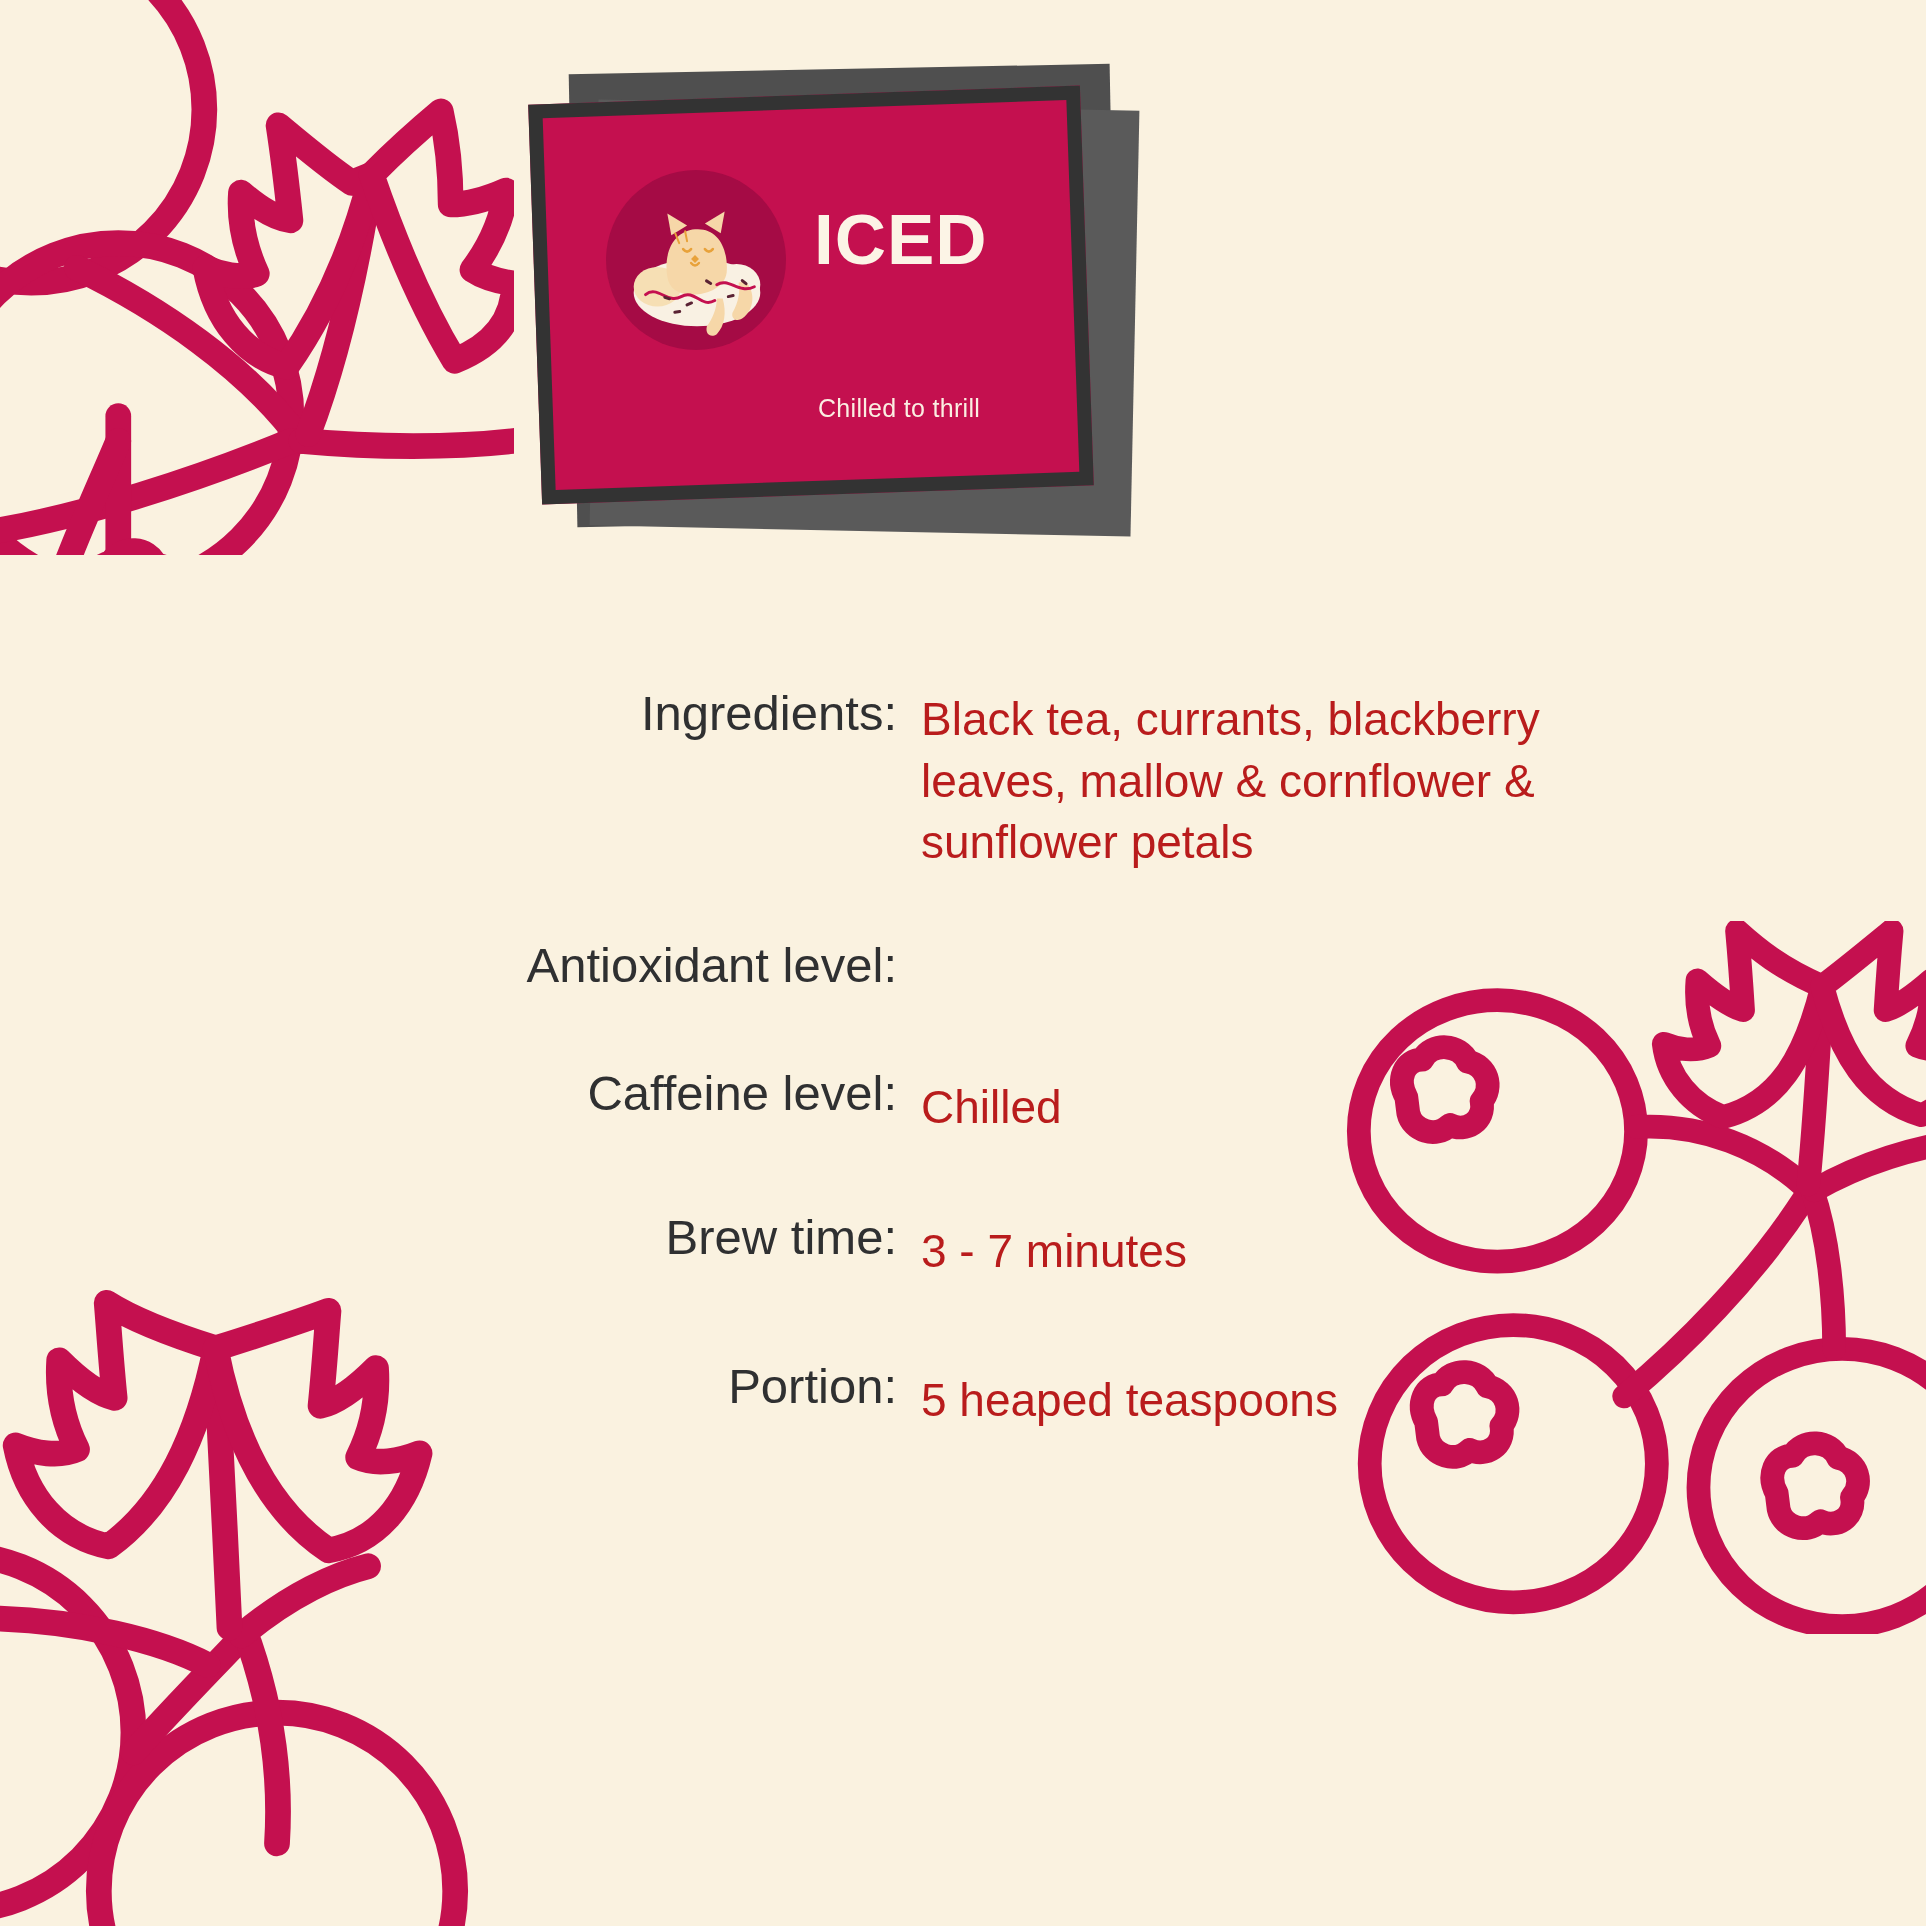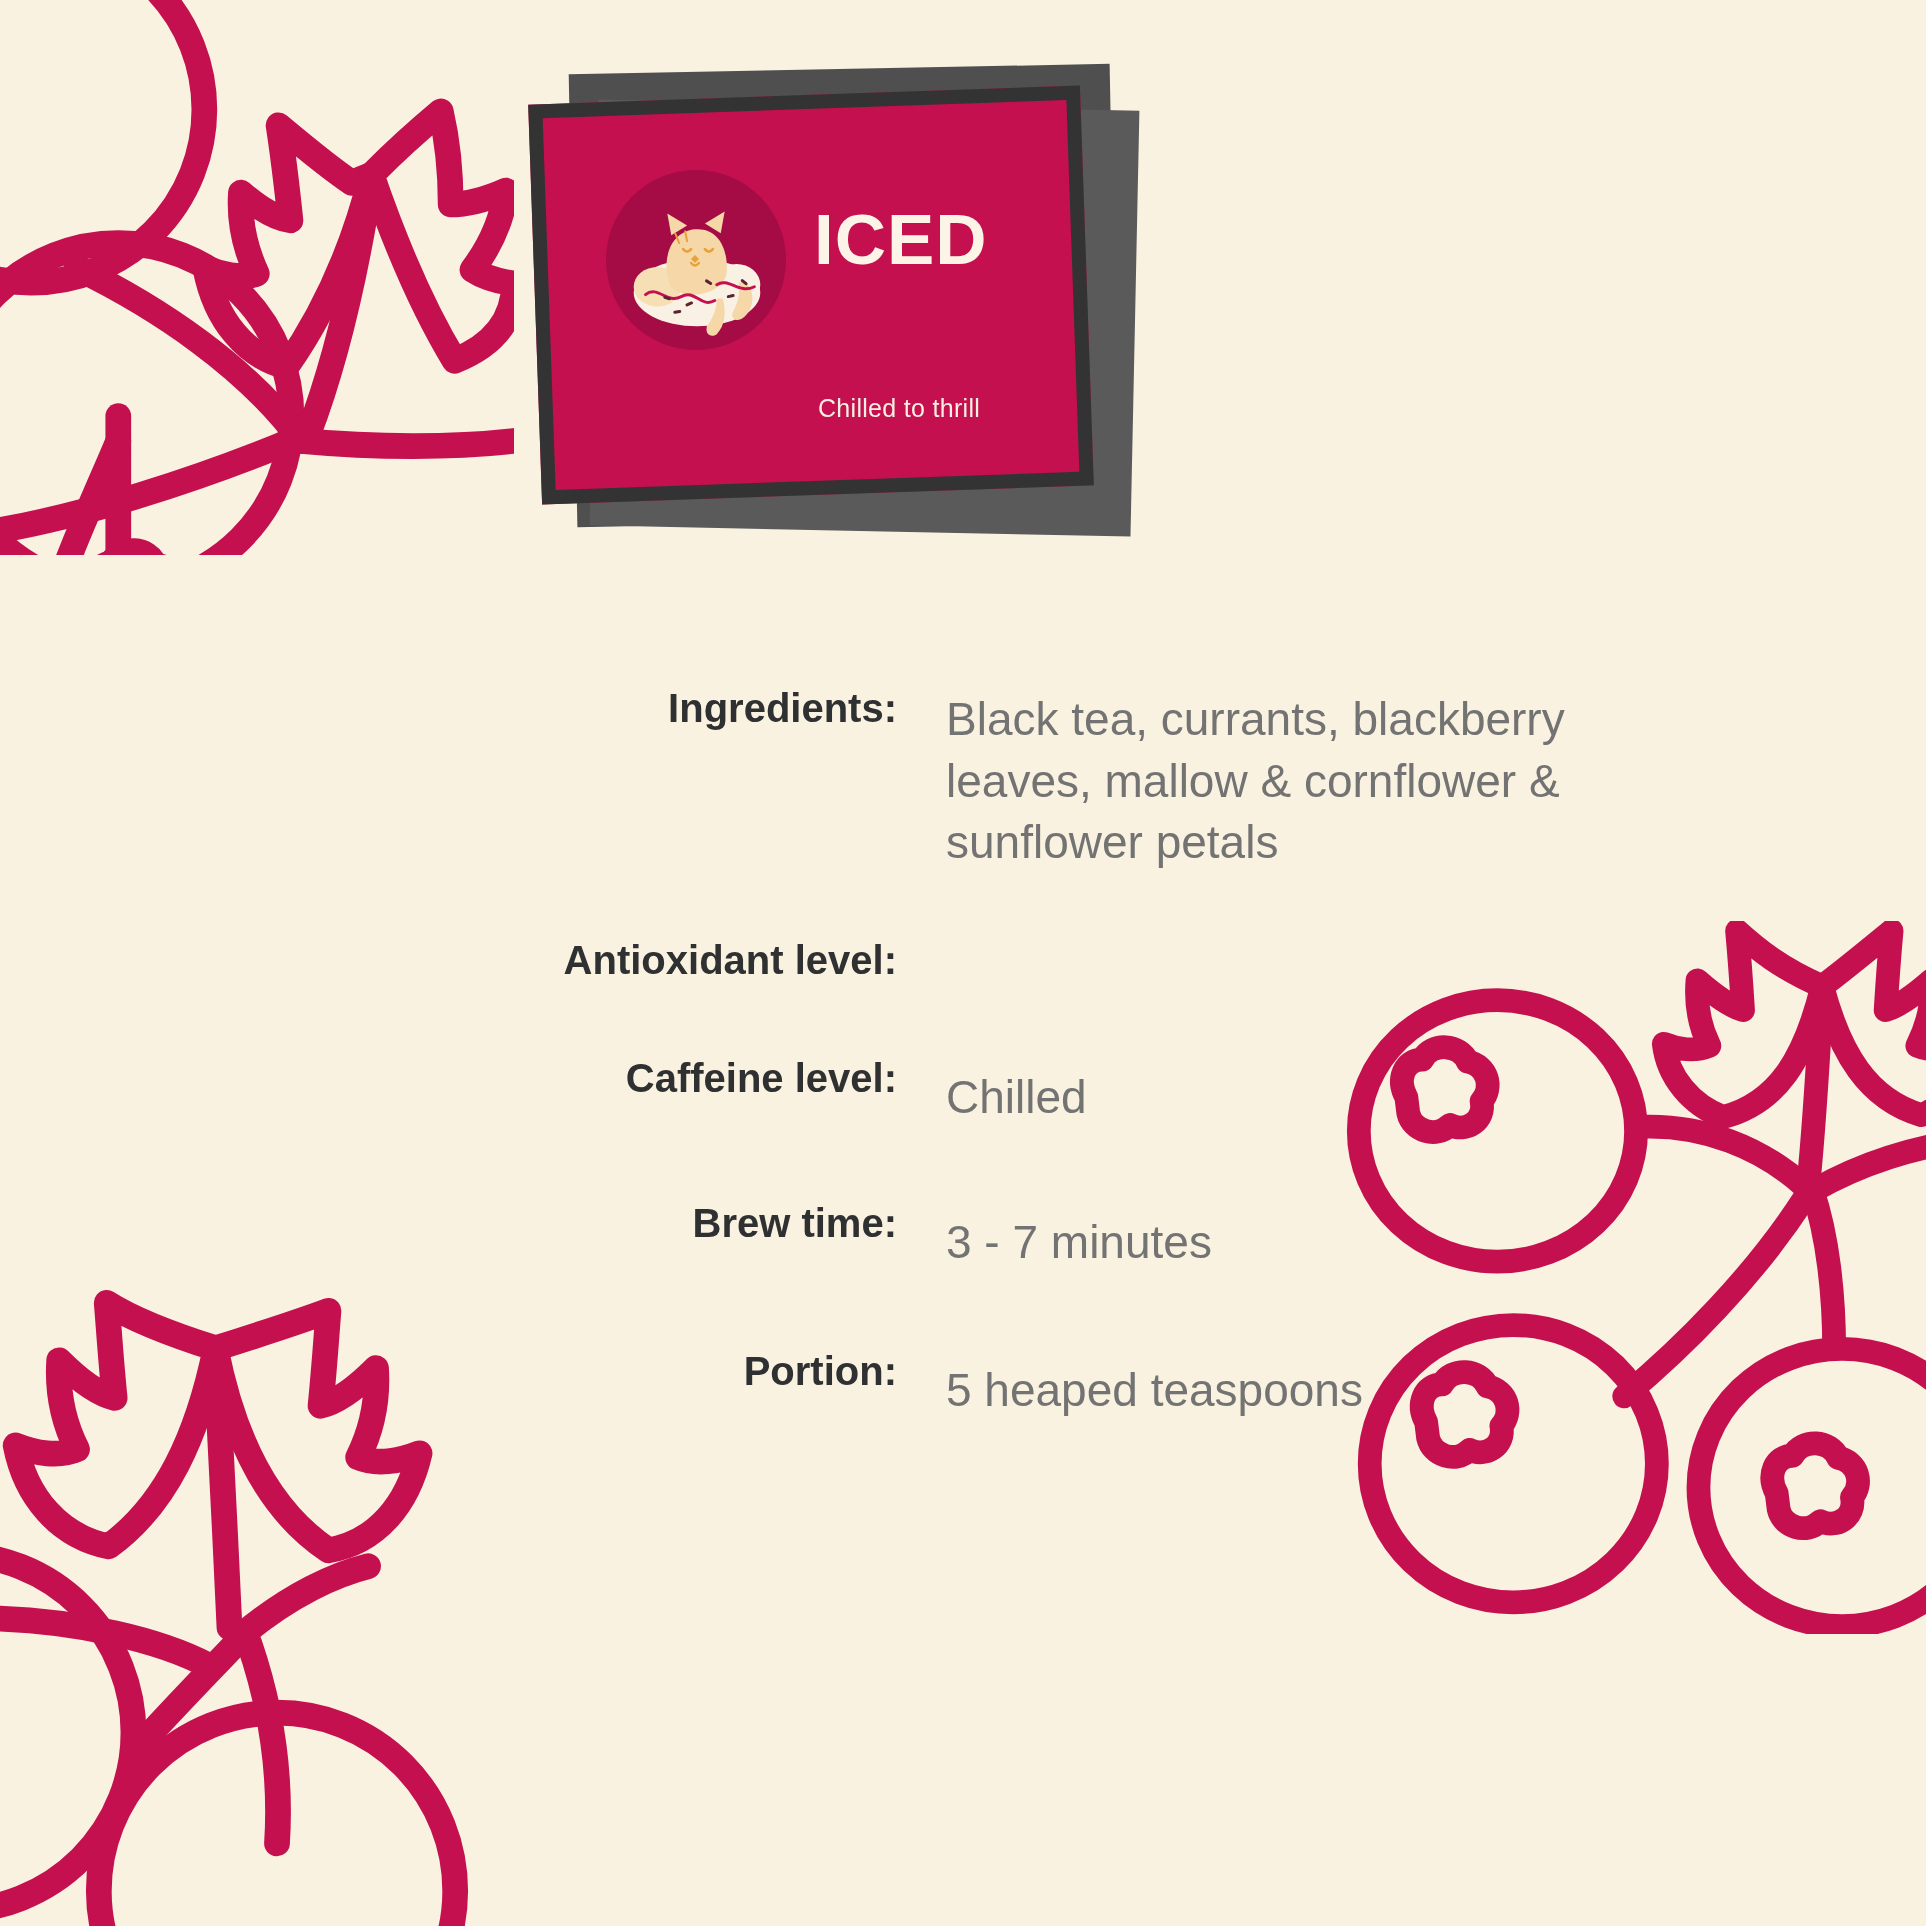--- a/index.html
+++ b/index.html
@@ -109,34 +109,33 @@
   .spec-row {
     display: flex;
     align-items: flex-start;
     margin-bottom: 65px;
   }
   .spec-label {
     width: 921px;
     text-align: right;
     padding-right: 24px;
     box-sizing: border-box;
-    font-size: 40px;
-    font-weight: bold;
+    font-size: 49px;
+    font-weight: normal;
     color: #2f3031;
     line-height: 1.08;
     white-space: nowrap;
   }
   .spec-value {
     flex: 1;
     font-size: 46px;
-    color: #737373;
+    color: #b91c1c;
     line-height: 1.34;
     max-width: 653px;
     padding-top: 6px;
-    margin-left: 25px;
   }
   .row-ingredients .spec-label { padding-top: 4px; }
   .row-antioxidant { margin-top: 51px; }
   .row-antioxidant .spec-value,
   .row-caffeine .spec-value,
   .row-brew .spec-value,
   .row-portion .spec-value { padding-top: 10px; max-width: 752px; }
   .row-brew { margin-bottom: 77px; }
   .row-caffeine { margin-bottom: 73px; }
   .row-antioxidant { margin-bottom: 75px; }

